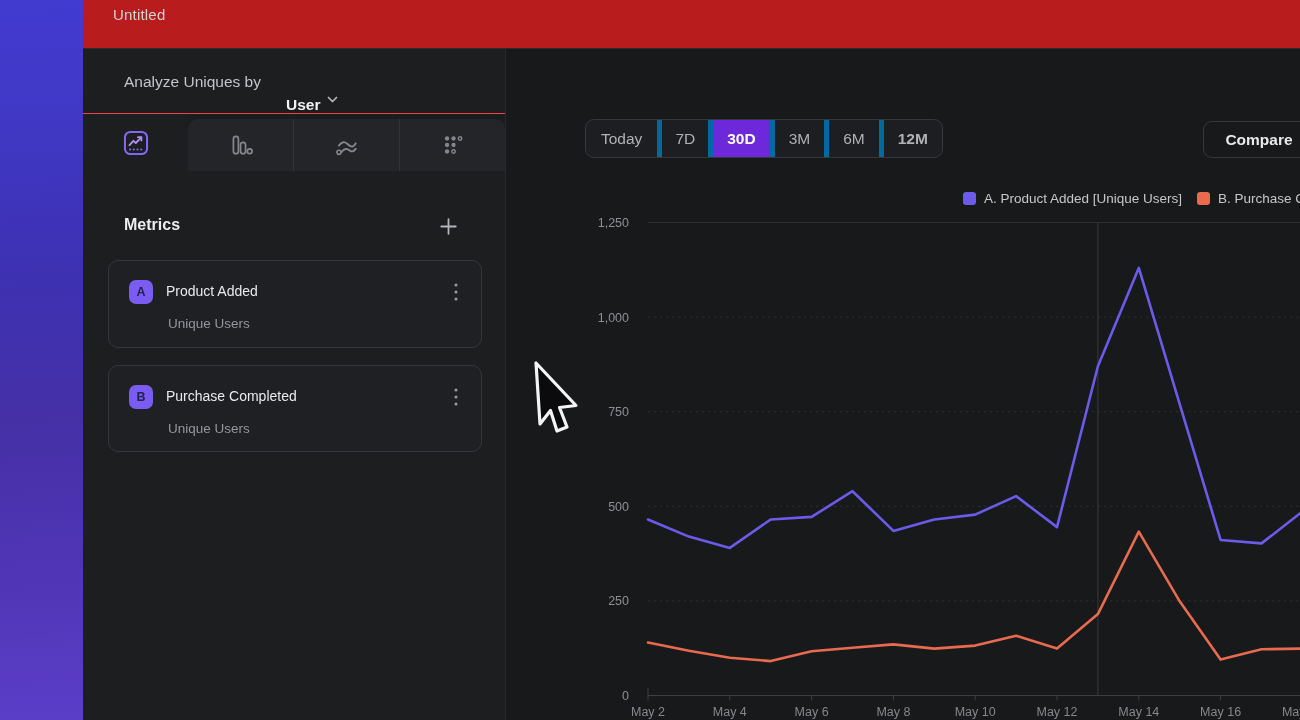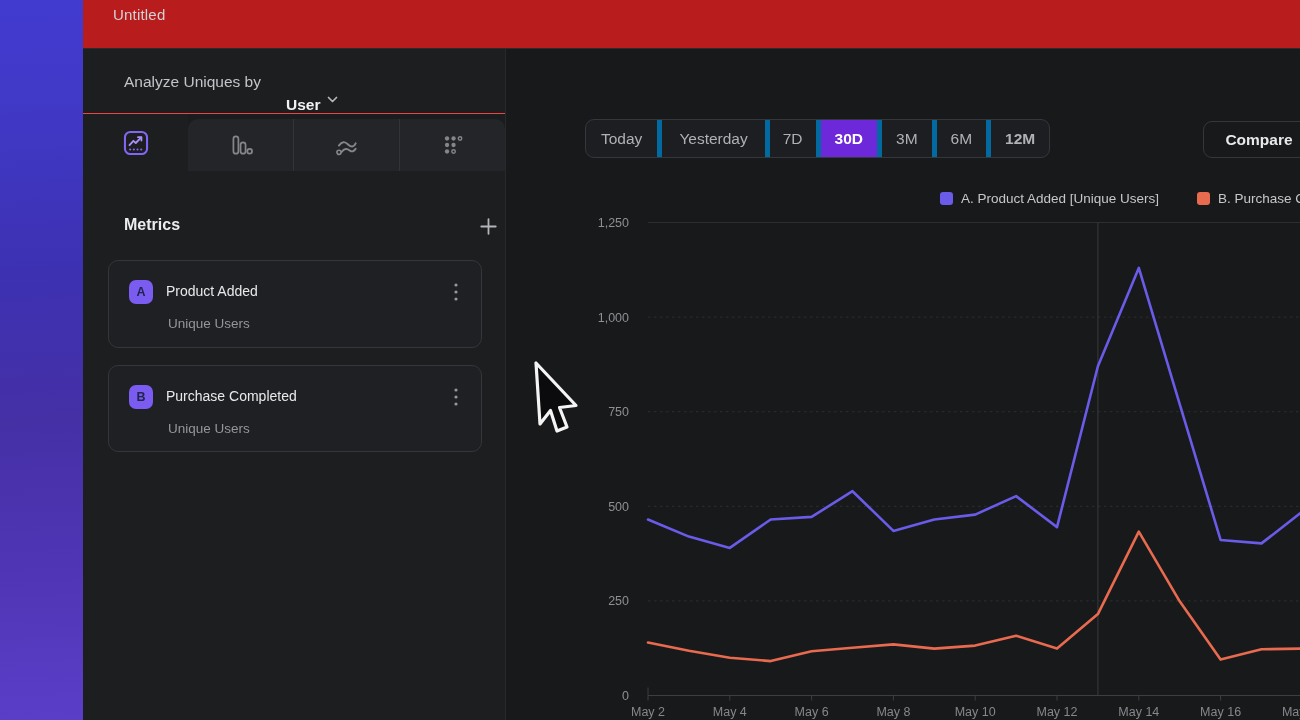--- a/index.html
+++ b/index.html
@@ -128,21 +128,21 @@
               <circle cx="12.5" cy="12" r="2"></circle>
             <circle cx="6.5" cy="18" r="2"></circle>
           </g>
           <circle cx="18.5" cy="6" r="1.6" fill="none" stroke="#85868b" stroke-width="1.3"></circle>
           <circle cx="12.5" cy="18" r="1.6" fill="none" stroke="#85868b" stroke-width="1.3"></circle>
         </svg>
       </div>
     </div>
   </div>
 
-  <div class="abs section-head" style="top:164px;padding-left:40px;">
+  <div class="abs section-head" style="top:164px;">
     <span class="stitle">Metrics</span>
     <button class="plus-btn" title="">
       <svg width="17" height="17" viewBox="0 0 16 16">
           <path d="M8,1.2 V14.8 M1.2,8 H14.8" stroke="#b4b5b9" stroke-width="1.7" stroke-linecap="round"></path>
         </svg>
     </button>
   </div>
 
   <div class="abs metric-card" style="top:211px;height:86px;">
     <span class="metric-badge">A</span>
@@ -176,43 +176,40 @@
 
 
 </div>
 
 <div class="abs main">
 
   <div class="range-control">
     <div class="range-seg">
         <span>Today</span>
       </div>
-    <div class="range-seg" style="padding:0 17px;">
-        <span>Yesterday</span>
-      </div>
     <div class="range-seg" style="padding:0 13px;">
         <span>7D</span>
       </div>
     <div class="range-seg active" style="padding:0 14px;">
         <span>30D</span>
       </div>
     <div class="range-seg" style="padding:0 14px;">
         <span>3M</span>
       </div>
     <div class="range-seg" style="padding:0 14px;">
         <span>6M</span>
       </div>
     <div class="range-seg" style="padding:0 14px;font-weight:bold;">
         <span>12M</span>
       </div>
   </div>
 
   <button class="compare-btn">Compare</button>
 
-  <div class="legend-item" style="left:434px;">
+  <div class="legend-item" style="left:457px;">
     <span class="legend-swatch" style="background: rgb(106, 91, 232);"></span>
     <span class="legend-label">A. Product Added [Unique Users]</span>
   </div>
   <div class="legend-item" style="left:691px;">
     <span class="legend-swatch" style="background: rgb(232, 106, 79);"></span>
     <span class="legend-label">B. Purchase Completed [Unique Users]</span>
   </div>
 
   <div class="chart-wrap">
     <svg id="chart-svg" width="795" height="510" viewBox="0 0 795 510">

